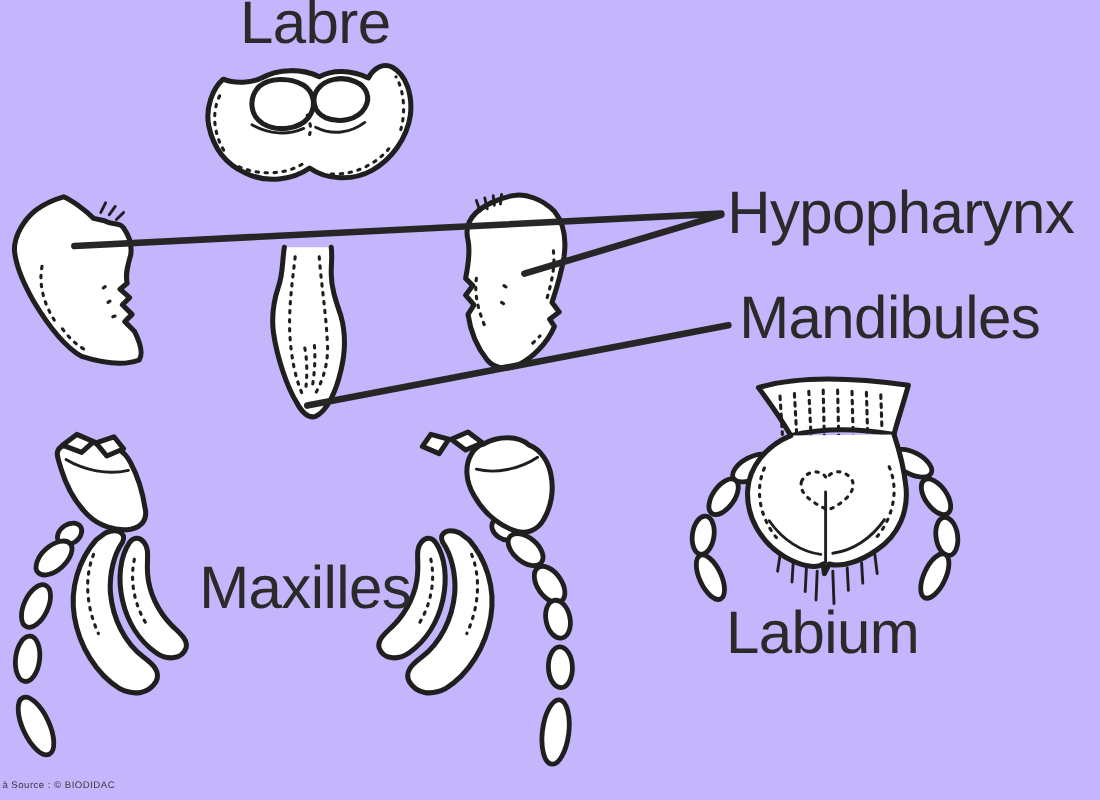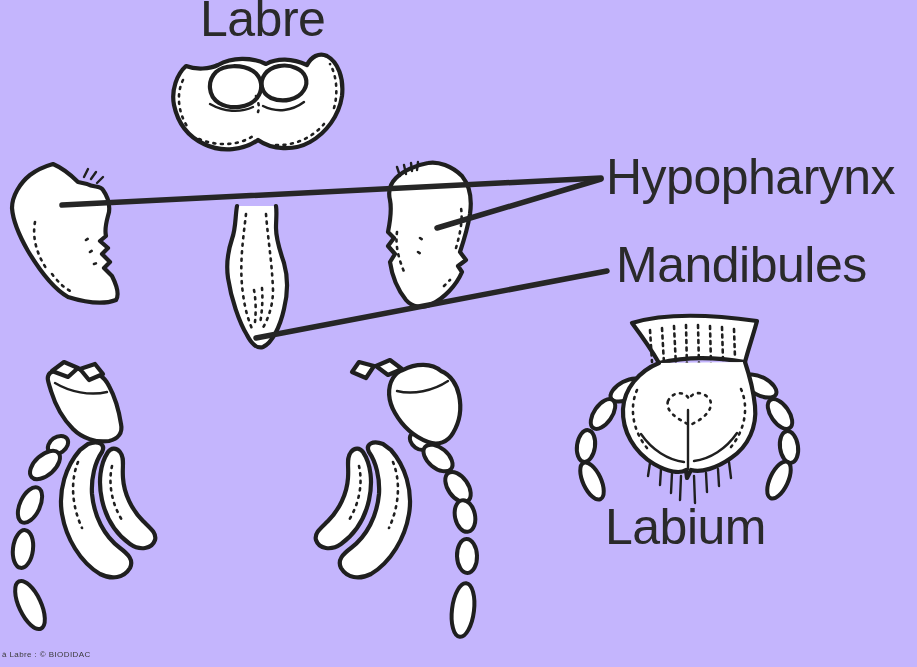--- a/index.html
+++ b/index.html
@@ -125,16 +125,17 @@
     <g>
       <path class="leader" d="M 62 205 L 601 178"></path>
       <path class="leader" d="M 437 228 L 601 179"></path>
       <path class="leader" d="M 256 338 L 607 271"></path>
     </g>
   </svg>
 
   <div class="part-label" style="left:200px;top:-6px">Labre</div>
   <div class="part-label" style="left:606px;top:152px">Hypopharynx</div>
   <div class="part-label" style="left:616px;top:240px">Mandibules</div>
+  <div class="part-label" style="left:166px;top:465px">Maxilles</div>
   <div class="part-label" style="left:605px;top:502px">Labium</div>
 
-  <div class="footer-credit">à Labre : © BIODIDAC</div>
+  <div class="footer-credit">à Source : © BIODIDAC</div>
 </div>
 
 </body></html>

